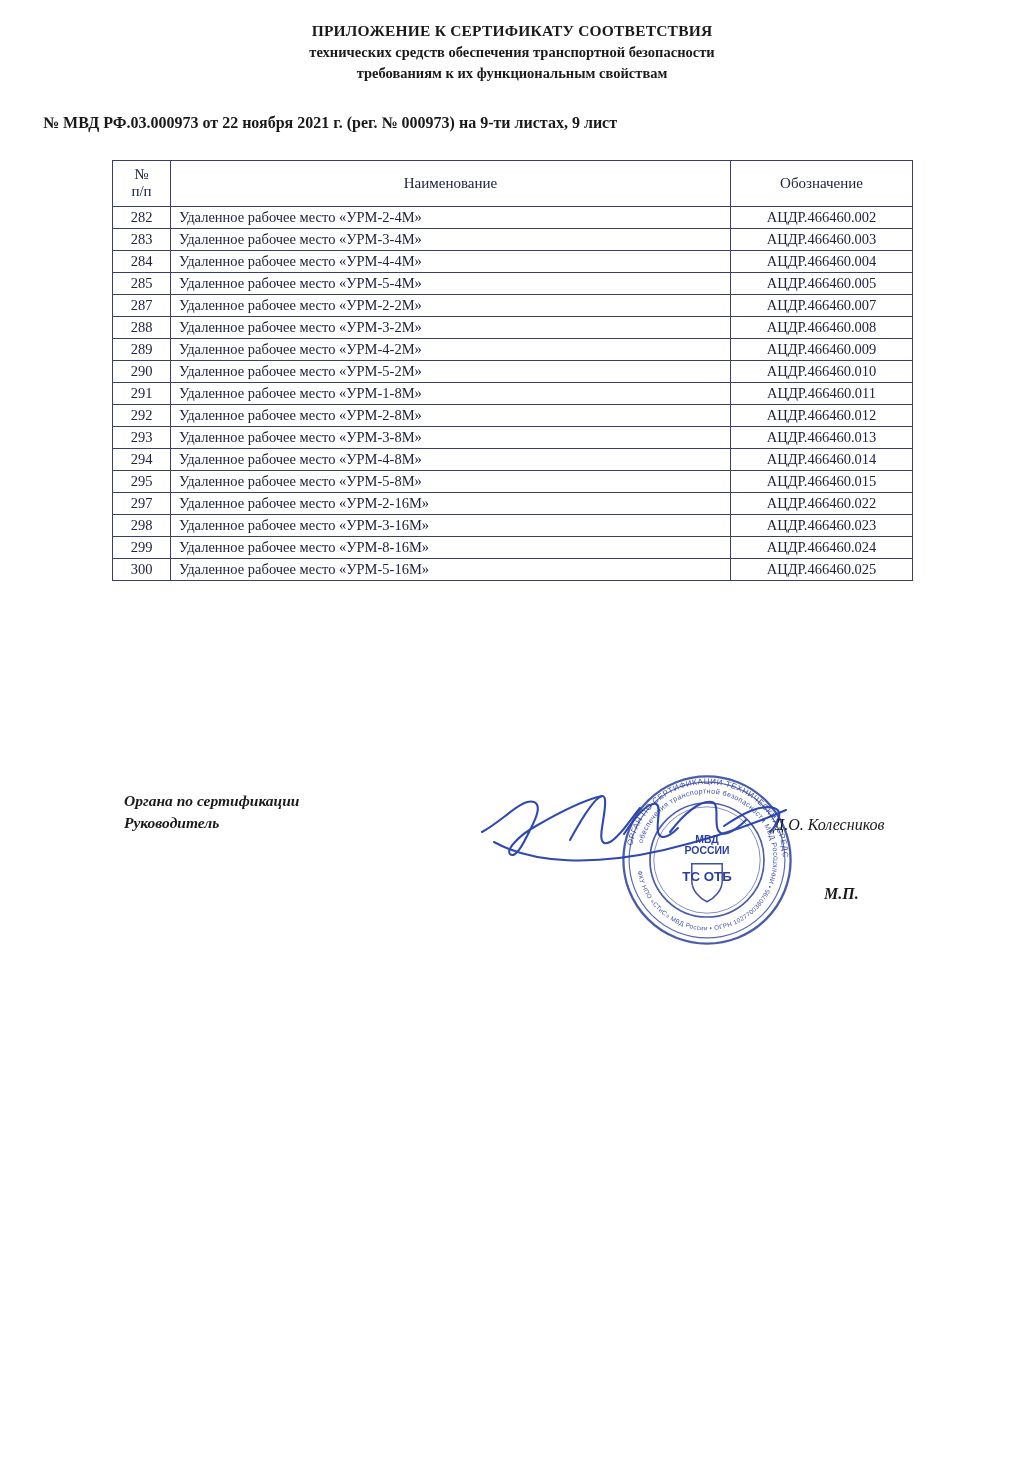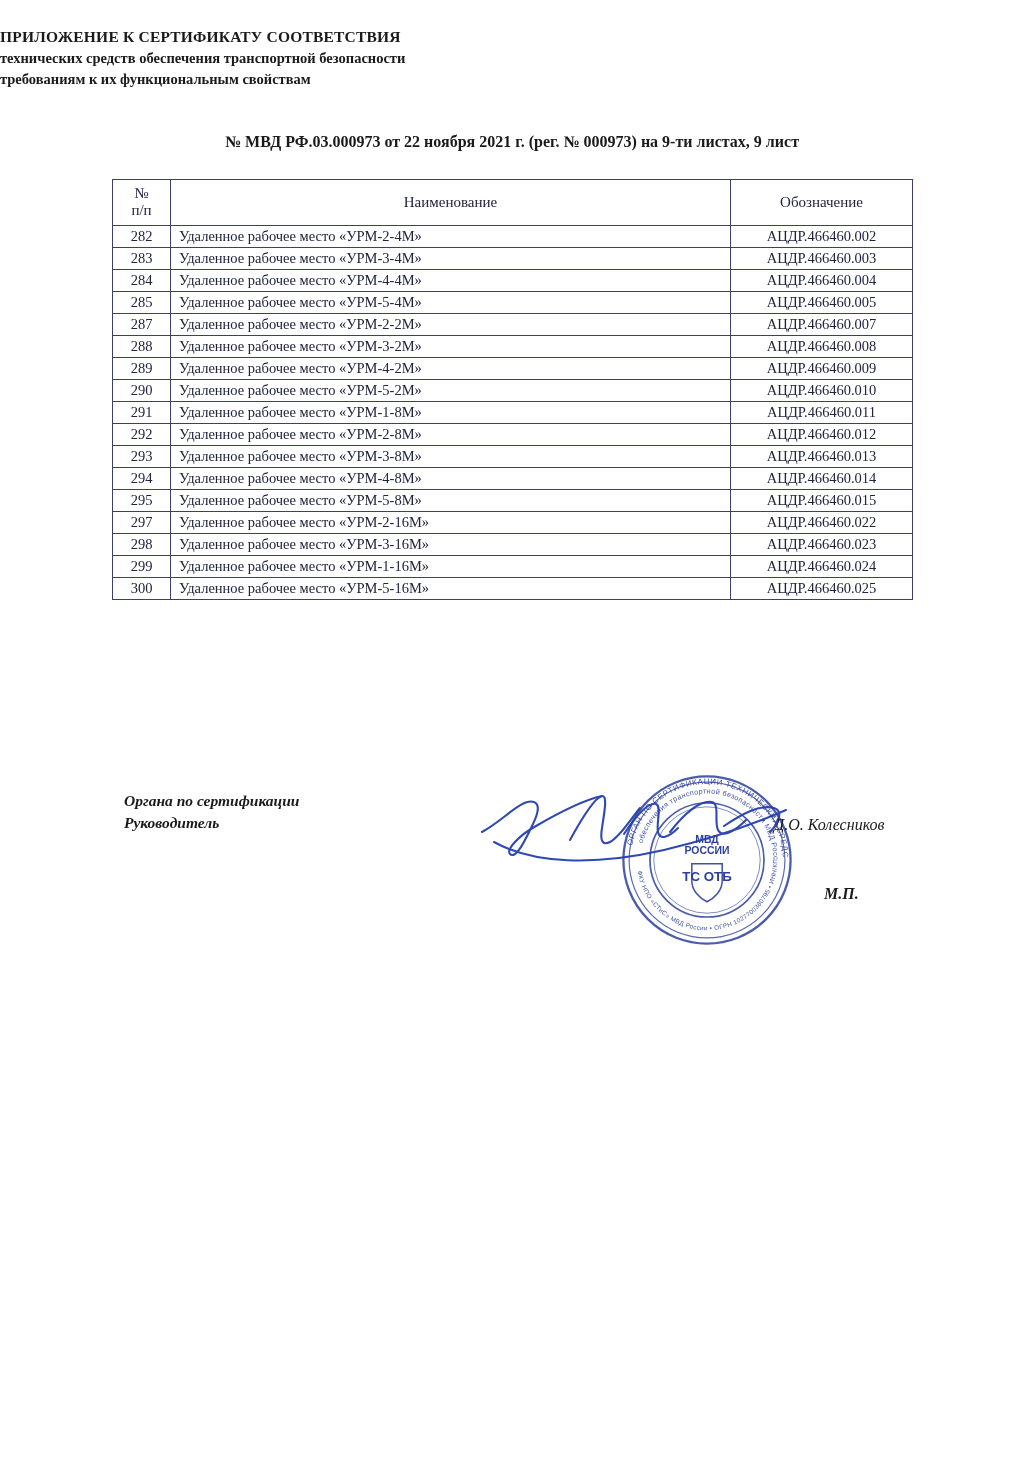--- a/index.html
+++ b/index.html
@@ -15,39 +15,39 @@
     color: #1a1a1a;
     overflow: hidden;
   }
   .page {
     position: absolute;
     top: 0; left: 0;
     width: 1024px;
     height: 1457px;
   }
   .header {
-    text-align: left;
-    margin-top: 28px;
+    text-align: center;
+    margin-top: 22px;
   }
   .header .line1 {
     font-size: 15.5px;
     font-weight: bold;
     letter-spacing: 0.2px;
   }
   .header .line2,
   .header .line3 {
     font-size: 14.5px;
     font-weight: bold;
     margin-top: 4px;
   }
   .certline {
-    text-align: center;
     font-size: 16px;
     font-weight: bold;
-    margin-top: 45px;
+    margin-top: 32px;
+    padding-left: 43px;
   }
   .table-wrap {
     margin: 28px auto 0 auto;
     width: 800px;
   }
   table.items {
     border-collapse: collapse;
     width: 100%;
     table-layout: fixed;
   }
@@ -236,21 +236,21 @@
             <td class="name">Удаленное рабочее место «УРМ-2-16М»</td>
             <td class="desig">АЦДР.466460.022</td>
           </tr>
           <tr>
             <td class="num">298</td>
             <td class="name">Удаленное рабочее место «УРМ-3-16М»</td>
             <td class="desig">АЦДР.466460.023</td>
           </tr>
           <tr>
             <td class="num">299</td>
-            <td class="name">Удаленное рабочее место «УРМ-1-16М»</td>
+            <td class="name">Удаленное рабочее место «УРМ-8-16М»</td>
             <td class="desig">АЦДР.466460.024</td>
           </tr>
           <tr>
             <td class="num">300</td>
             <td class="name">Удаленное рабочее место «УРМ-5-16М»</td>
             <td class="desig">АЦДР.466460.025</td>
           </tr>
         </tbody>
     </table>
   </div>

